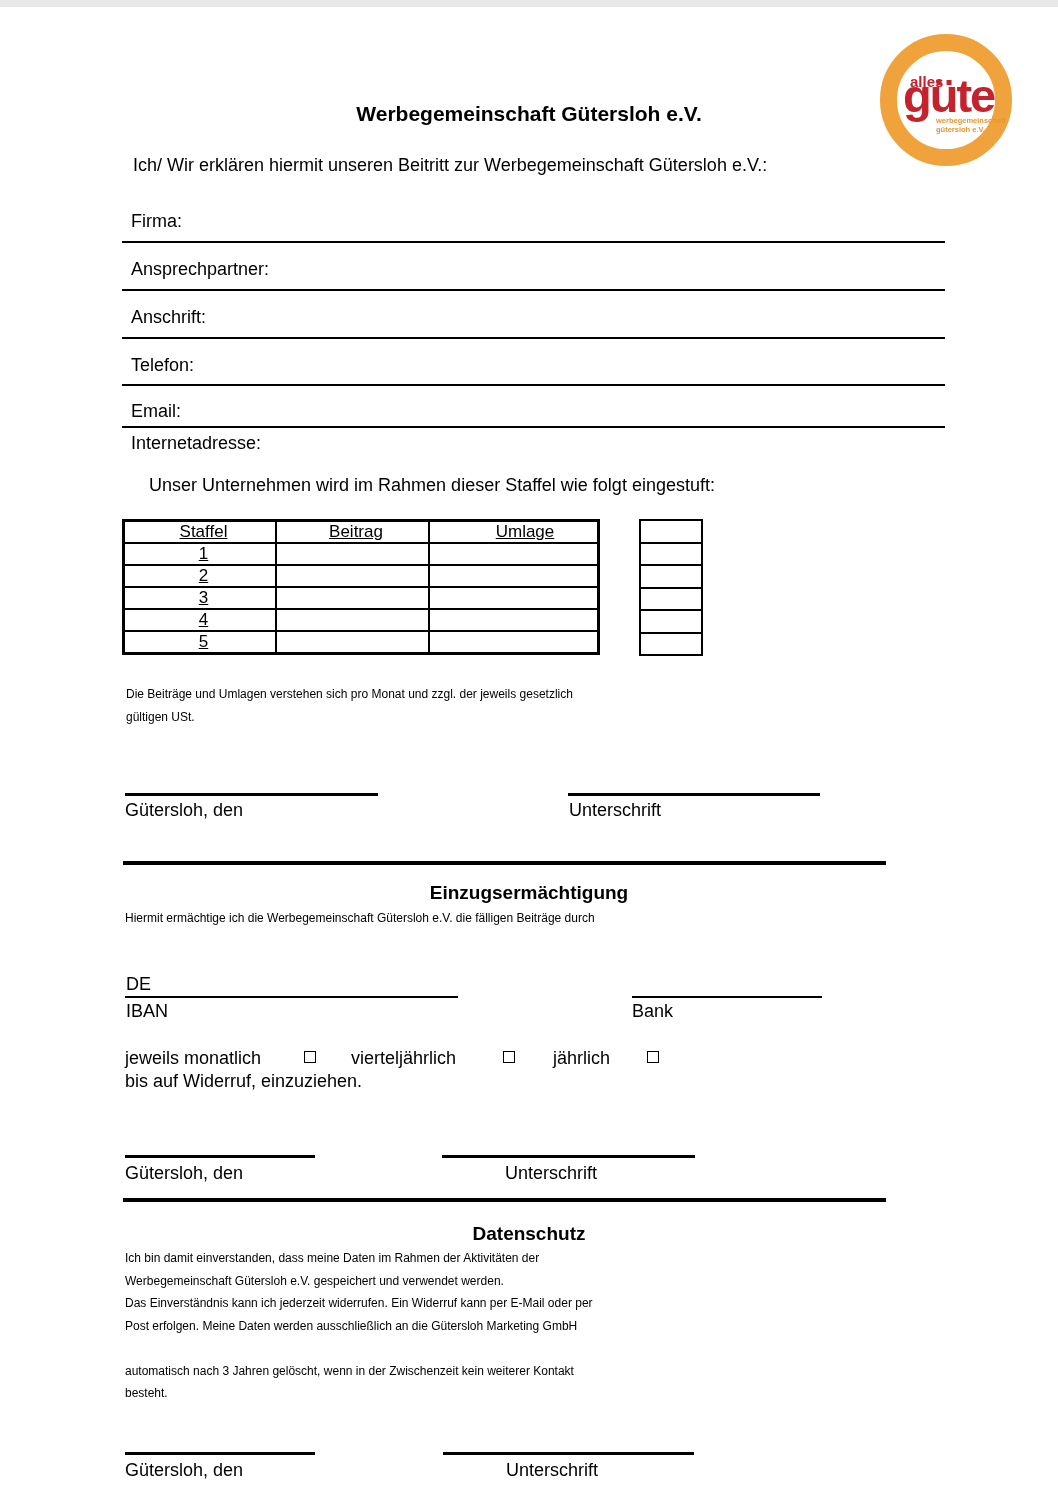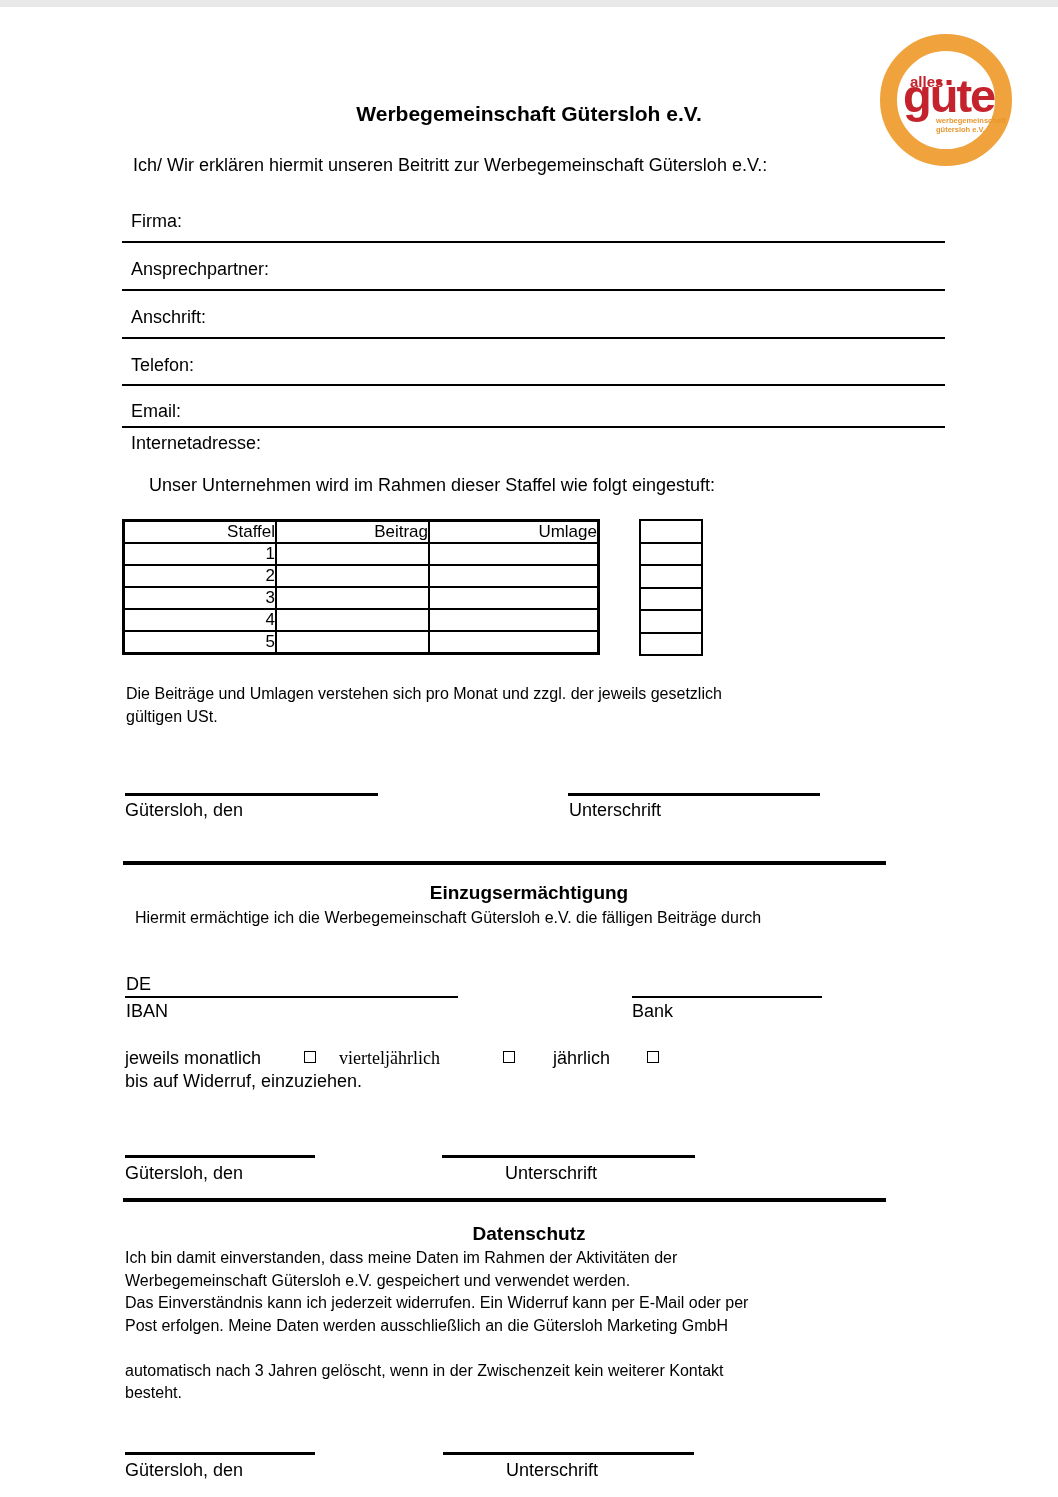--- a/index.html
+++ b/index.html
@@ -7,21 +7,21 @@
     position:relative;
     width:1058px;height:1497px;
     background:#ffffff;
     font-family:"Liberation Sans","DejaVu Sans",sans-serif;
     color:#000;
     overflow:hidden;
     margin:7px auto;
   }
   .abs{position:absolute;}
   .lbl{font-size:18px;line-height:22px;white-space:nowrap;}
-  .para{font-size:16px;line-height:22.5px;}
+  .para{font-size:12px;line-height:22.5px;}
   .bold{font-weight:bold;}
   .rule{position:absolute;background:#000;height:2px;}
   .rule-thick{position:absolute;background:#000;height:4px;}
   .sigline{position:absolute;background:#000;height:3px;}
   .center{text-align:center;}
 
   
   .logo-ring{
     position:absolute;left:880px;top:27px;
     width:98px;height:98px;
@@ -31,22 +31,23 @@
   .logo-alles{position:absolute;left:13px;top:22px;font-size:15px;font-weight:bold;color:#C4222C;letter-spacing:0px;}
   .logo-guete{position:absolute;left:6px;top:17px;font-size:47px;font-weight:bold;color:#C4222C;letter-spacing:-2px;}
   .logo-sub{position:absolute;left:39px;top:66px;font-size:7.5px;line-height:8.5px;color:#E8962E;font-weight:bold;}
 
   
   table.fee{border-collapse:collapse;table-layout:fixed;}
   table.fee td,table.fee th{
     border:2px solid #000;
     height:20px;
     font-size:17px;font-weight:normal;
-    text-align:right;vertical-align:middle;
+    text-align:center;vertical-align:middle;
     padding:0 0 0 7px;
+    text-decoration:underline;
   }
   table.fee{border:3px solid #000;}
   table.side{border-collapse:collapse;table-layout:fixed;border:2px solid #000;}
   table.side td{border:2px solid #000;height:20.5px;width:60px;padding:0;}
 
   .checkbox{
     position:absolute;width:10px;height:10px;
     border:1.5px solid #000;background:#fff;
   }
 </style>
@@ -154,34 +155,34 @@
   </div>
 
   <div class="sigline" style="left:125px;top:786px;width:253px;"></div>
   <div class="abs lbl" style="left:125px;top:792px;">Gütersloh, den</div>
   <div class="sigline" style="left:568px;top:786px;width:252px;"></div>
   <div class="abs lbl" style="left:569px;top:792px;">Unterschrift</div>
 
   <div class="rule-thick" style="left:123px;top:854px;width:763px;"></div>
 
   <div class="abs center bold" style="left:0;top:875px;width:1058px;font-size:19px;">Einzugsermächtigung</div>
-  <div class="abs para" style="left:135px;top:900px;width:800px;">
+  <div class="abs para" style="left:125px;top:900px;width:800px;">
     <span>Hiermit ermächtige ich die Werbegemeinschaft Gütersloh e.V. die fälligen Beiträge durch</span><br>
   </div>
 
   <div class="abs lbl" style="left:126px;top:966px;">DE</div>
   <div class="rule" style="left:125px;top:989px;width:333px;"></div>
   <div class="abs lbl" style="left:126px;top:993px;">IBAN</div>
 
   <div class="rule" style="left:632px;top:989px;width:190px;"></div>
   <div class="abs lbl" style="left:632px;top:993px;">Bank</div>
 
   <div class="abs lbl" style="left:125px;top:1040px;">jeweils monatlich</div>
   <span class="checkbox" style="left:304px;top:1044px;"></span>
-  <div class="abs lbl" style="left:339px;top:1040px;font-family:Liberation Serif, serif;">vierteljährlich</div>
+  <div class="abs lbl" style="left:351px;top:1040px;">vierteljährlich</div>
   <span class="checkbox" style="left:503px;top:1044px;"></span>
   <div class="abs lbl" style="left:553px;top:1040px;">jährlich</div>
   <span class="checkbox" style="left:647px;top:1044px;"></span>
   <div class="abs lbl" style="left:125px;top:1063px;">bis auf Widerruf, einzuziehen.</div>
 
   <div class="sigline" style="left:125px;top:1148px;width:190px;"></div>
   <div class="abs lbl" style="left:125px;top:1155px;">Gütersloh, den</div>
   <div class="sigline" style="left:442px;top:1148px;width:253px;"></div>
   <div class="abs lbl" style="left:505px;top:1155px;">Unterschrift</div>
 

